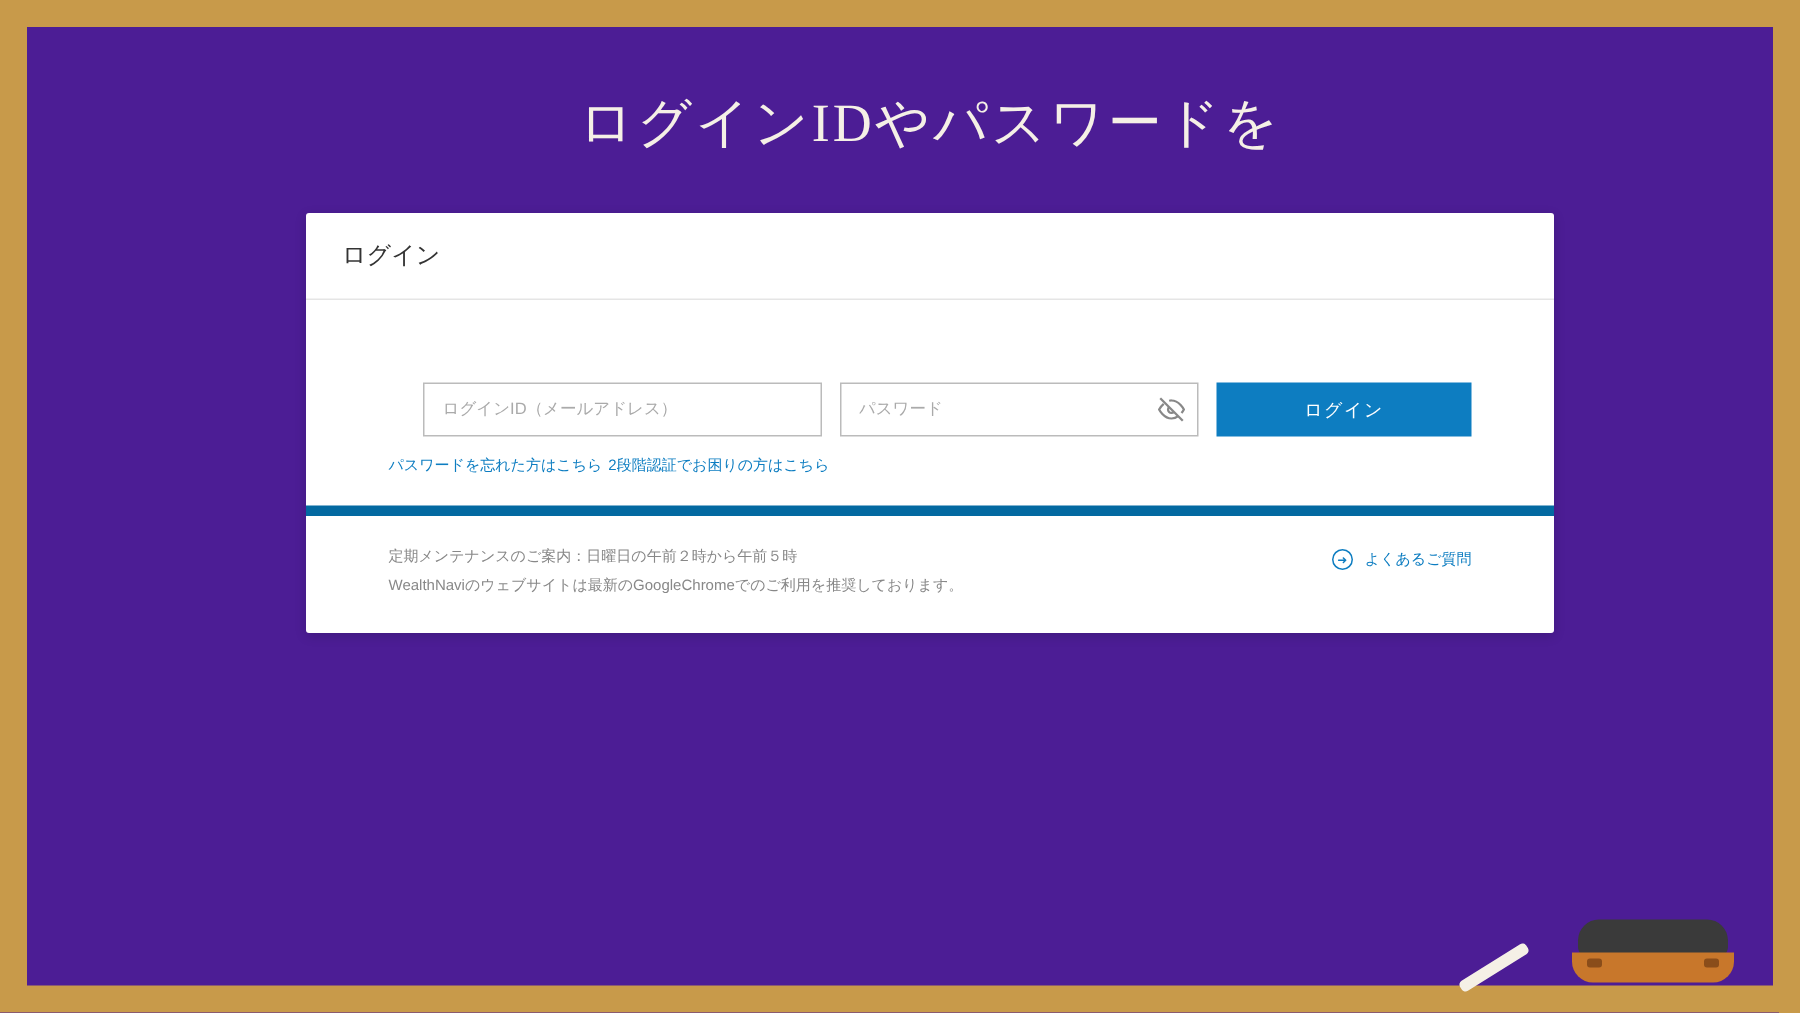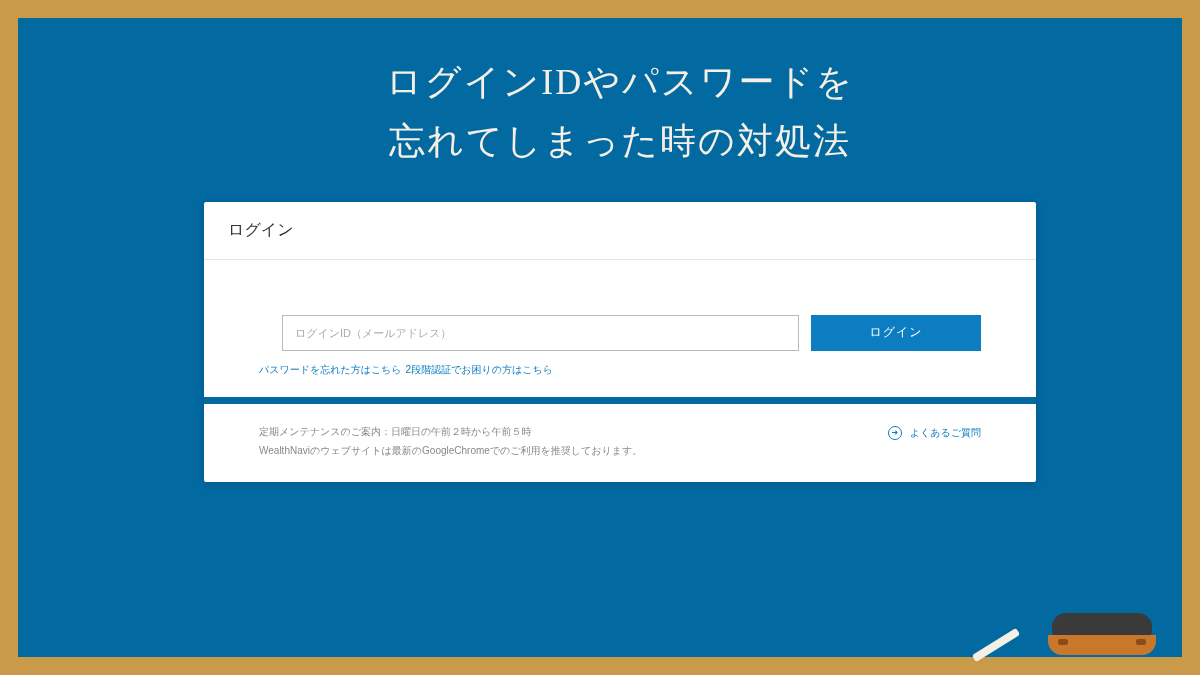--- a/index.html
+++ b/index.html
@@ -8,21 +8,21 @@
       height: 675px;
       background: #c89a4a;
       padding: 18px;
       font-family: -apple-system, BlinkMacSystemFont, "Hiragino Sans", "Yu Gothic", Meiryo, sans-serif;
       position: relative;
       overflow: hidden;
     }
     .chalkboard {
       width: 100%;
       height: 100%;
-      background: #0369a1;
+      background: #4c1d95;
       position: relative;
       padding-top: 35px;
       padding-left: 40px;
     }
     .handwritten-title {
       text-align: center;
       color: #f5f0e6;
       font-size: 36px;
       line-height: 1.65;
       font-weight: 400;
@@ -203,32 +203,40 @@
     }
     .eraser-base::before { left: 10px; }
     .eraser-base::after { right: 10px; }
   </style>
 </head>
 <body>
 
 <div class="chalkboard">
   <div class="handwritten-title">
     <div>ログインIDやパスワードを</div>
-    <div>忘れてしまった時の対処法</div>
   </div>
 
   <div class="login-panel">
 
     <div class="page-heading-row">
       <h1 class="page-heading">ログイン</h1>
     </div>
 
     <div class="form-area">
       <div class="form-row">
         <input class="text-input" type="text" placeholder="ログインID（メールアドレス）" style="">
+        <div class="password-wrap">
+          <input class="text-input" type="password" placeholder="パスワード" style="">
+          <span class="eye-toggle">
+            <svg width="18" height="18" viewBox="0 0 24 24" fill="none" stroke="currentColor" stroke-width="2">
+              <path d="M17.94 17.94A10 10 0 0 1 12 20C5 20 1 12 1 12a18 18 0 0 1 4.06-5.06M9.9 4.24A9 9 0 0 1 12 4c7 0 11 8 11 8a18 18 0 0 1-2.11 3.11M14.12 14.12a3 3 0 1 1-4.24-4.24"></path>
+              <line x1="2" y1="2" x2="22" y2="22"></line>
+            </svg>
+          </span>
+        </div>
         <button class="login-btn">ログイン</button>
       </div>
       <div class="help-links">
         <a href="#">パスワードを忘れた方はこちら</a>
         <a href="#">2段階認証でお困りの方はこちら</a>
       </div>
     </div>
 
     <div class="footer-area">
       <div class="footer-text">

